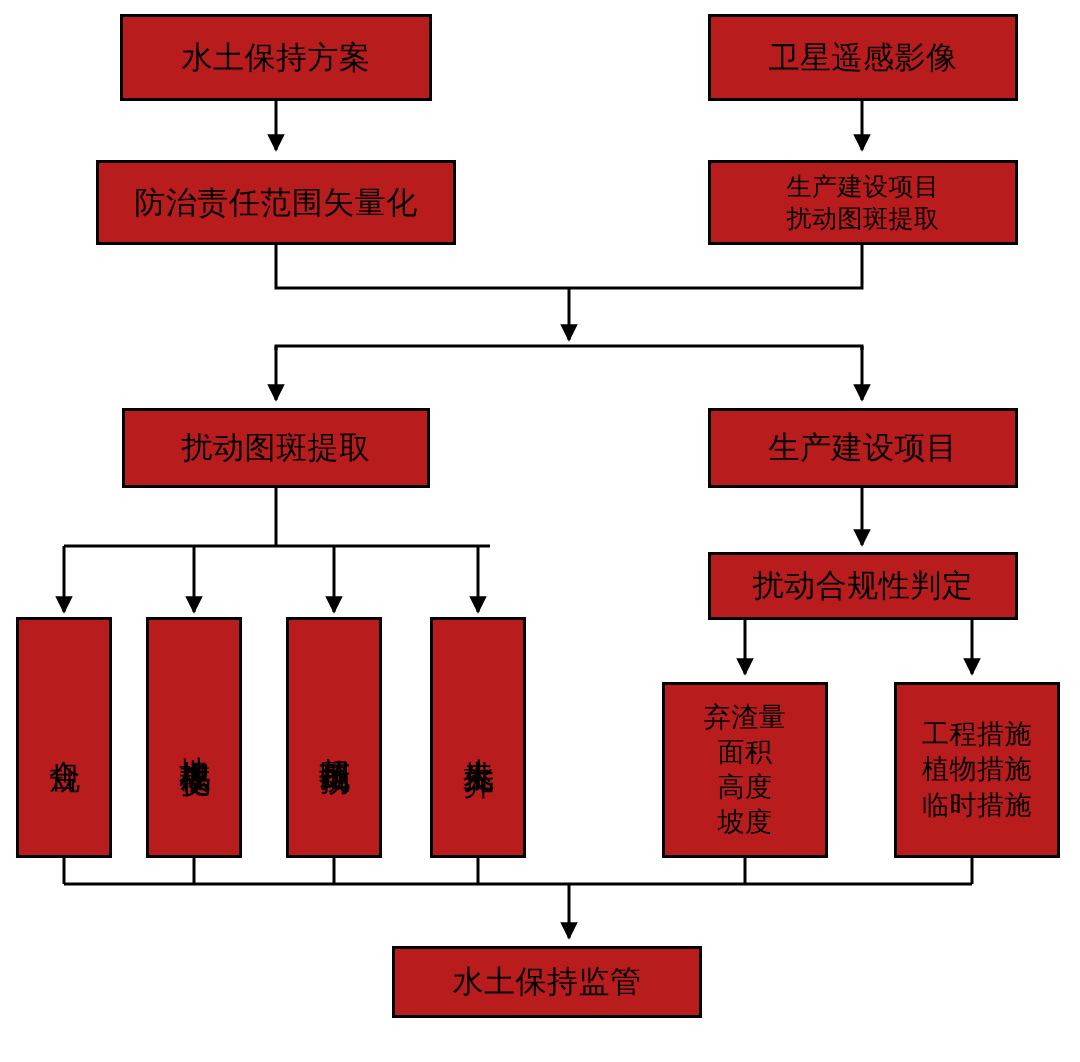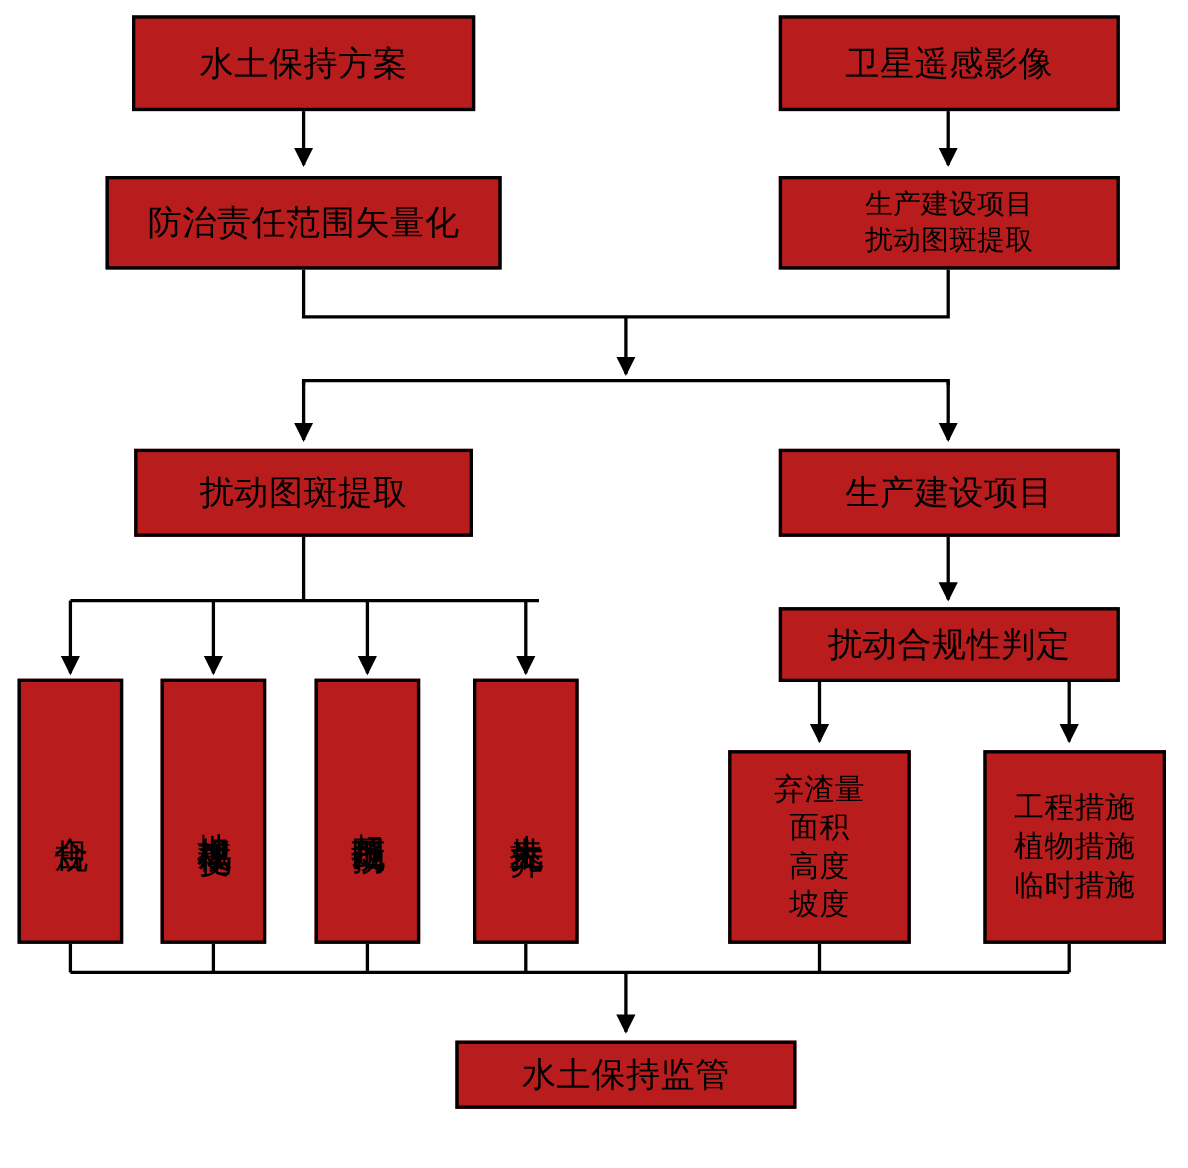--- a/index.html
+++ b/index.html
@@ -132,15 +132,15 @@
 
   <div class="node small" style="left:662px; top:682px; width:166px; height:176px;">弃渣量
 面积
 高度
 坡度</div>
 
   <div class="node small" style="left:894px; top:682px; width:166px; height:176px;">工程措施
 植物措施
 临时措施</div>
 
-  <div class="node h" style="left:414px; top:946px; width:310px; height:62px;text-align:center;">水土保持监管</div>
+  <div class="node h" style="left:392px; top:946px; width:310px; height:72px;text-align:center;">水土保持监管</div>
 
 </div>
 
 </body></html>

